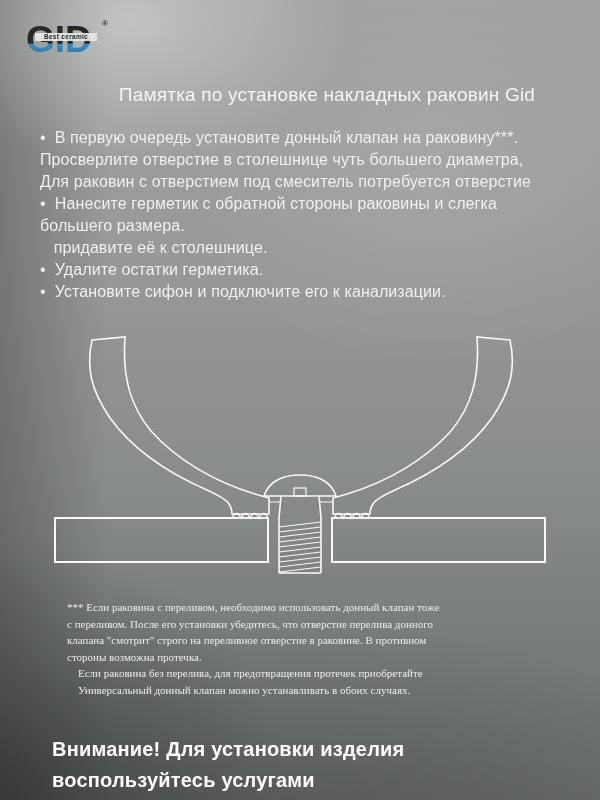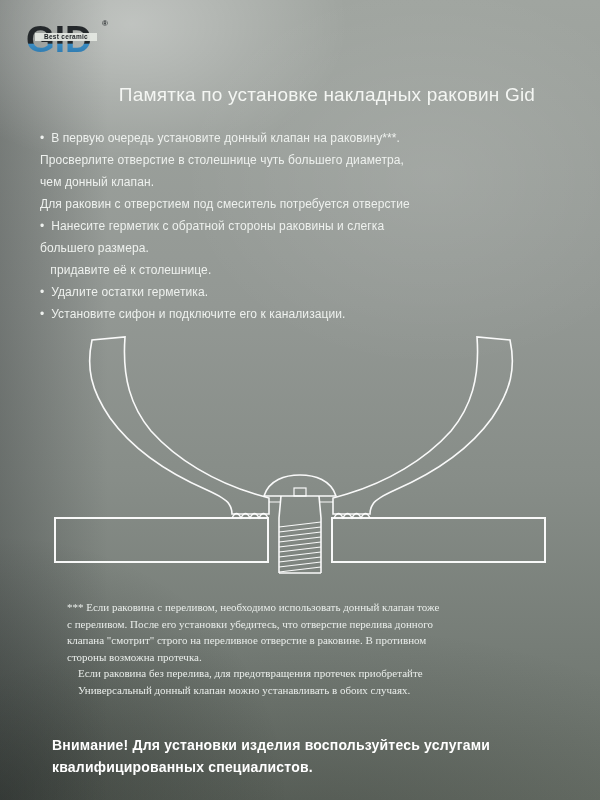--- a/index.html
+++ b/index.html
@@ -30,48 +30,47 @@
     font-size:6.5px; font-weight:700; text-align:center; line-height:8px;
     letter-spacing:0.3px;
   }
 
   .title {
     left:0; top:84px; width:600px; text-align:center;
     color:#f4f6f3; font-size:19px; letter-spacing:0.2px;margin-left:27px;
   }
 
   .instructions { left:40px; top:127px; width:528px; color:#eef1ee; }
-  .instructions .ln { font-size:12px; line-height:22px; white-space:pre-wrap; letter-spacing:0.1px; }
+  .instructions .ln { font-size:16px; line-height:22px; white-space:pre-wrap; letter-spacing:0.1px; }
 
   .footnote { left:67px; top:599px; width:475px; color:#e9edea; }
   .footnote .ln { font-size:11px; line-height:16.5px; white-space:pre-wrap;font-family:Liberation Serif, serif; }
 
   .warning { left:52px; top:734px; width:510px; color:#ffffff; font-weight:700; }
-  .warning .ln { font-size:14px; line-height:22px; white-space:pre-wrap; letter-spacing:0.2px; }
+  .warning .ln { font-size:20px; line-height:31px; white-space:pre-wrap; letter-spacing:0.2px; }
 
   .diagram { left:40px; top:330px; width:520px; height:262px; }
   .diagram svg { display:block; }
 </style>
 </head>
 <body>
 
 <div class="page">
 
   <div class="abs logo">
     <div class="logo-gid">GID</div>
     <div class="logo-reg">®</div>
     <div class="logo-tag">Best ceramic</div>
   </div>
 
   <div class="abs title">Памятка по установке накладных раковин Gid</div>
 
   <div class="abs instructions">
     <div class="ln">•  В первую очередь установите донный клапан на раковину***.</div>
     <div class="ln">Просверлите отверстие в столешнице чуть большего диаметра,</div>
-    <div class="ln">чем донный клапан.</div>
     <div class="ln">Для раковин с отверстием под смеситель потребуется отверстие</div>
     <div class="ln">•  Нанесите герметик с обратной стороны раковины и слегка</div>
     <div class="ln">большего размера.</div>
     <div class="ln">   придавите её к столешнице.</div>
     <div class="ln">•  Удалите остатки герметика.</div>
     <div class="ln">•  Установите сифон и подключите его к канализации.</div>
   </div>
 
   <div class="abs diagram">
     <svg width="520" height="262" viewBox="0 0 520 262" fill="none" stroke="#ffffff" stroke-opacity="0.95" stroke-width="1.6">

